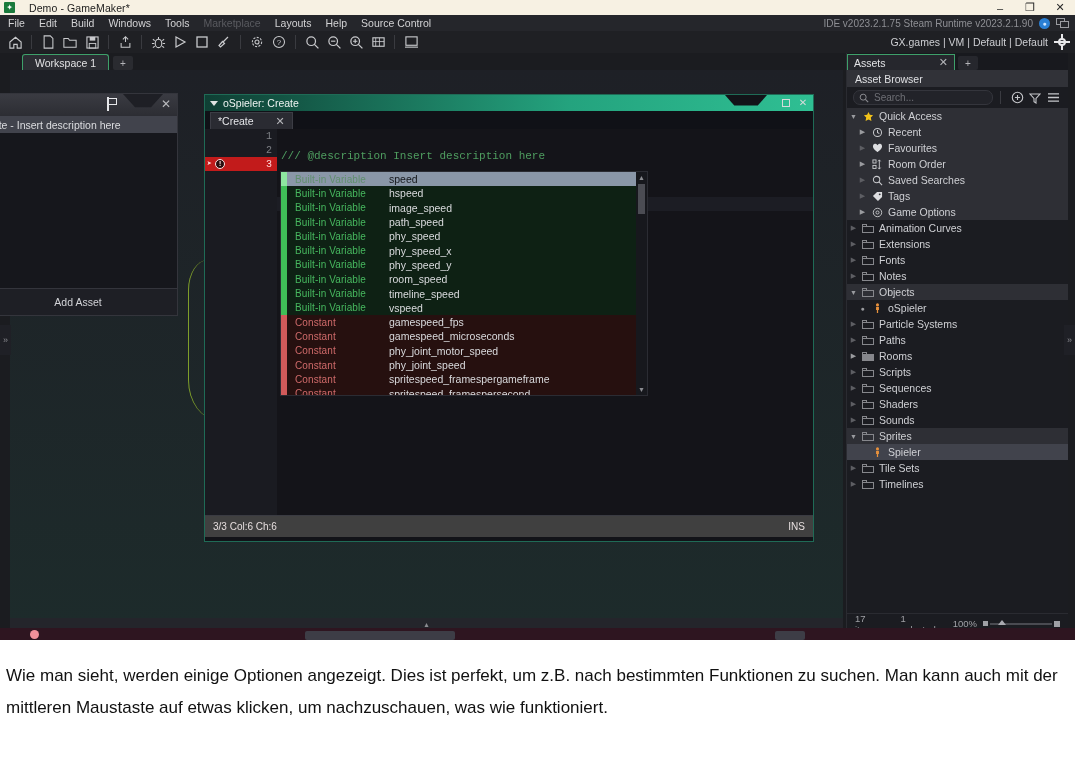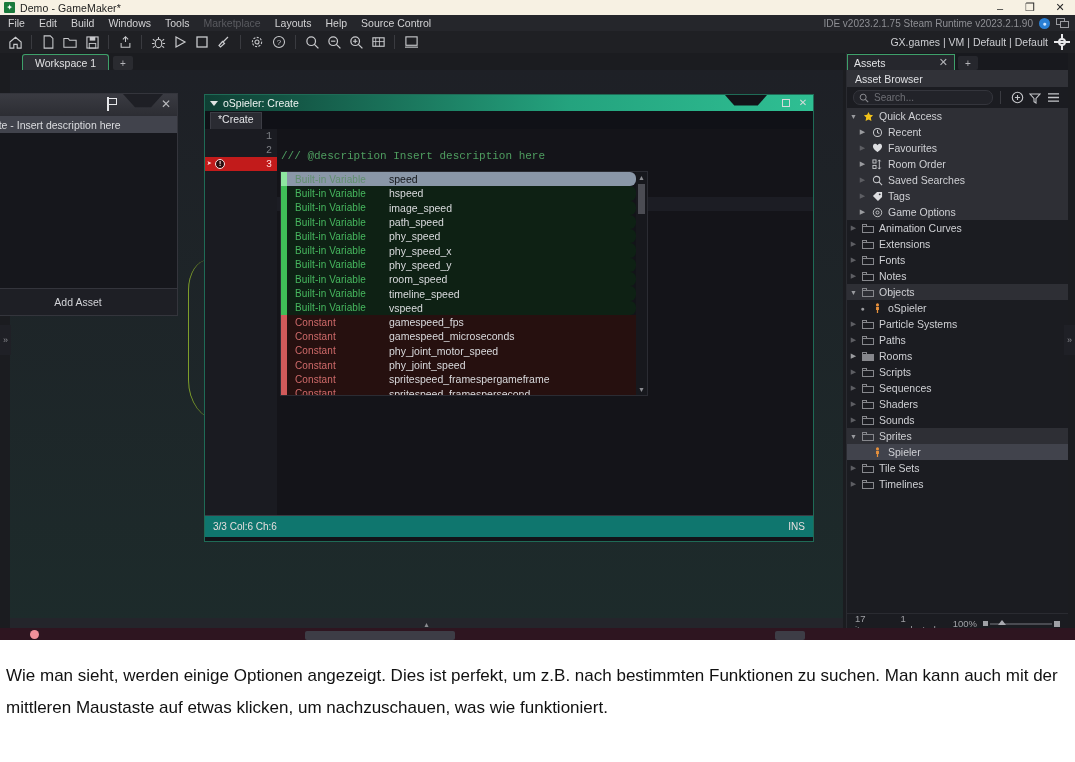--- a/index.html
+++ b/index.html
@@ -14,21 +14,21 @@
   
   .titlebar {
     position: absolute; left: 0; top: 0; width: 1075px; height: 15px;
     background: #f7f1e3; display: flex; align-items: center;
   }
   .tb-icon {
     width: 11px; height: 11px; margin-left: 4px; background: #1a7a3c;
     border-radius: 1px; display: flex; align-items: center; justify-content: center;
     color: #fff; font-size: 8px; line-height: 1;
   }
-  .tb-title { font-size: 10.5px; color: #1c1c1c; margin-left: 5px; letter-spacing: .1px; }
+  .tb-title { font-size: 10.5px; color: #1c1c1c; margin-left: 14px; letter-spacing: .1px; }
   .tb-win { margin-left: auto; display: flex; gap: 0; }
   .tb-win span {
     width: 30px; height: 15px; display: flex; align-items: center; justify-content: center;
     font-size: 11px; color: #2a2a2a;
   }
 
   
   .menubar {
     position: absolute; left: 0; top: 15px; width: 1075px; height: 16px;
     background: #25262b; display: flex; align-items: center;
@@ -140,21 +140,21 @@
   .cw-notch{position:absolute;right:46px;top:0;width:42px;height:16px;background:#121318;
             clip-path:polygon(0 0,100% 0,78% 65%,22% 65%);}
   .cw-btns{position:absolute;right:3px;top:1px;display:flex;gap:3px;align-items:center;}
   .cw-btns .b{width:14px;height:13px;display:flex;align-items:center;justify-content:center;
               color:#d7dbda;font-size:10px;}
   .cw-btns .sq{width:8px;height:8px;border:1.3px solid #d7dbda;}
 
   .cw-tabs { height: 18px; background:#101117; display:flex; align-items:flex-end; padding-left:5px;}
   .cw-tab {
     height:17px; background:#2a2b32; border:1px solid #3c3d45; border-bottom:none;
-    display:flex;align-items:center;gap:22px;padding:0 7px;font-size:10.5px;color:#e4e5e8;flex-direction:column;
+    display:flex;align-items:center;gap:22px;padding:0 7px;font-size:10.5px;color:#e4e5e8;
   }
   .cw-tab .x{font-size:11px;color:#b5b6ba;}
 
   .cw-code { position:relative; height: 386px; background:#141419; overflow:hidden; }
   .gutter { position:absolute;left:0;top:0;width:72px;height:100%;background:#1a1b21;}
   .gline { height:14px; display:flex; align-items:center; justify-content:flex-end;
            padding-right:5px; font-family:"Liberation Mono", monospace; font-size:10px; color:#7f8186;}
   .gline.err { background:#c21b1b; color:#ffd9d9; position:relative; }
   .gline.err .arrow{position:absolute;left:2px;top:3px;color:#ffdede;font-size:8px;line-height:1;}
   .gline.err .bang{position:absolute;left:10px;top:2px;width:10px;height:10px;border-radius:50%;
@@ -169,31 +169,31 @@
   
   .ac {
     position:absolute; left:3px; top:42px; width:368px; height:225px;
     background:#131419; border:1px solid #2b2c33; overflow:hidden;
   }
   .ac-list{position:absolute;left:0;top:0;right:11px;top:0;bottom:0;}
   .ac-row{height:14.3px;display:flex;align-items:center;position:relative;}
   .ac-row .bar{width:6px;height:14.3px;flex:none;}
   .ac-row .kind{width:102px;flex:none;font-size:10px;padding-left:8px;letter-spacing:.1px;}
   .ac-row .nm{font-size:10.5px;color:#d9dadd;}
-  .ac-row.var{background:#0e2114;border-radius:6px;} .ac-row.var .bar{background:#3fbe57;} .ac-row.var .kind{color:#47b85f;}
+  .ac-row.var{background:#0e2114;} .ac-row.var .bar{background:#3fbe57;} .ac-row.var .kind{color:#47b85f;}
   .ac-row.con{background:#26100f;} .ac-row.con .bar{background:#d15a5a;} .ac-row.con .kind{color:#cf6a6a;}
   .ac-row.sel{background:#8a97a8;} .ac-row.sel .bar{background:#8ee6a0;}
   .ac-row.sel .kind{color:#5f8f6d;} .ac-row.sel .nm{color:#16181c;}
   .ac-scroll{position:absolute;right:0;top:0;width:11px;bottom:0;background:#17181d;}
   .ac-scroll .up,.ac-scroll .dn{height:11px;display:flex;align-items:center;justify-content:center;
                                 color:#8b8c91;font-size:7px;}
   .ac-scroll .dn{position:absolute;bottom:0;left:0;right:0;}
   .ac-scroll .thumb{position:absolute;left:2px;top:12px;width:7px;height:30px;background:#4b4c53;}
 
-  .cw-status{height:22px;background:#0f766e;display:flex;align-items:center;
+  .cw-status{height:22px;background:#404040;display:flex;align-items:center;
              padding:3px 8px;border-top:1px solid #3a3b42;}
   .cw-status .l{font-size:10px;color:#e6dede;}
   .cw-status .r{margin-left:auto;font-size:10px;color:#e6dede;}
 
   
   .assets {
     position: absolute; left: 846px; top: 53px; width: 222px; height: 582px;
     background: #1b1c21; border-left:1px solid #2a2b31;
   }
   .as-tabrow{height:17px;background:#18191e;display:flex;align-items:flex-end;}

